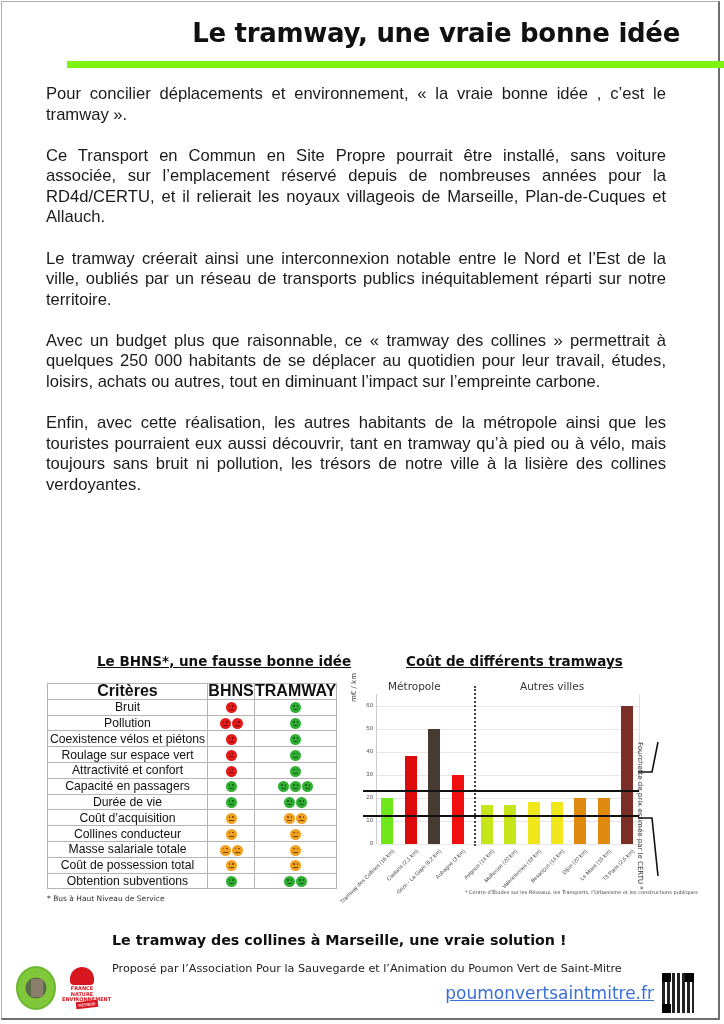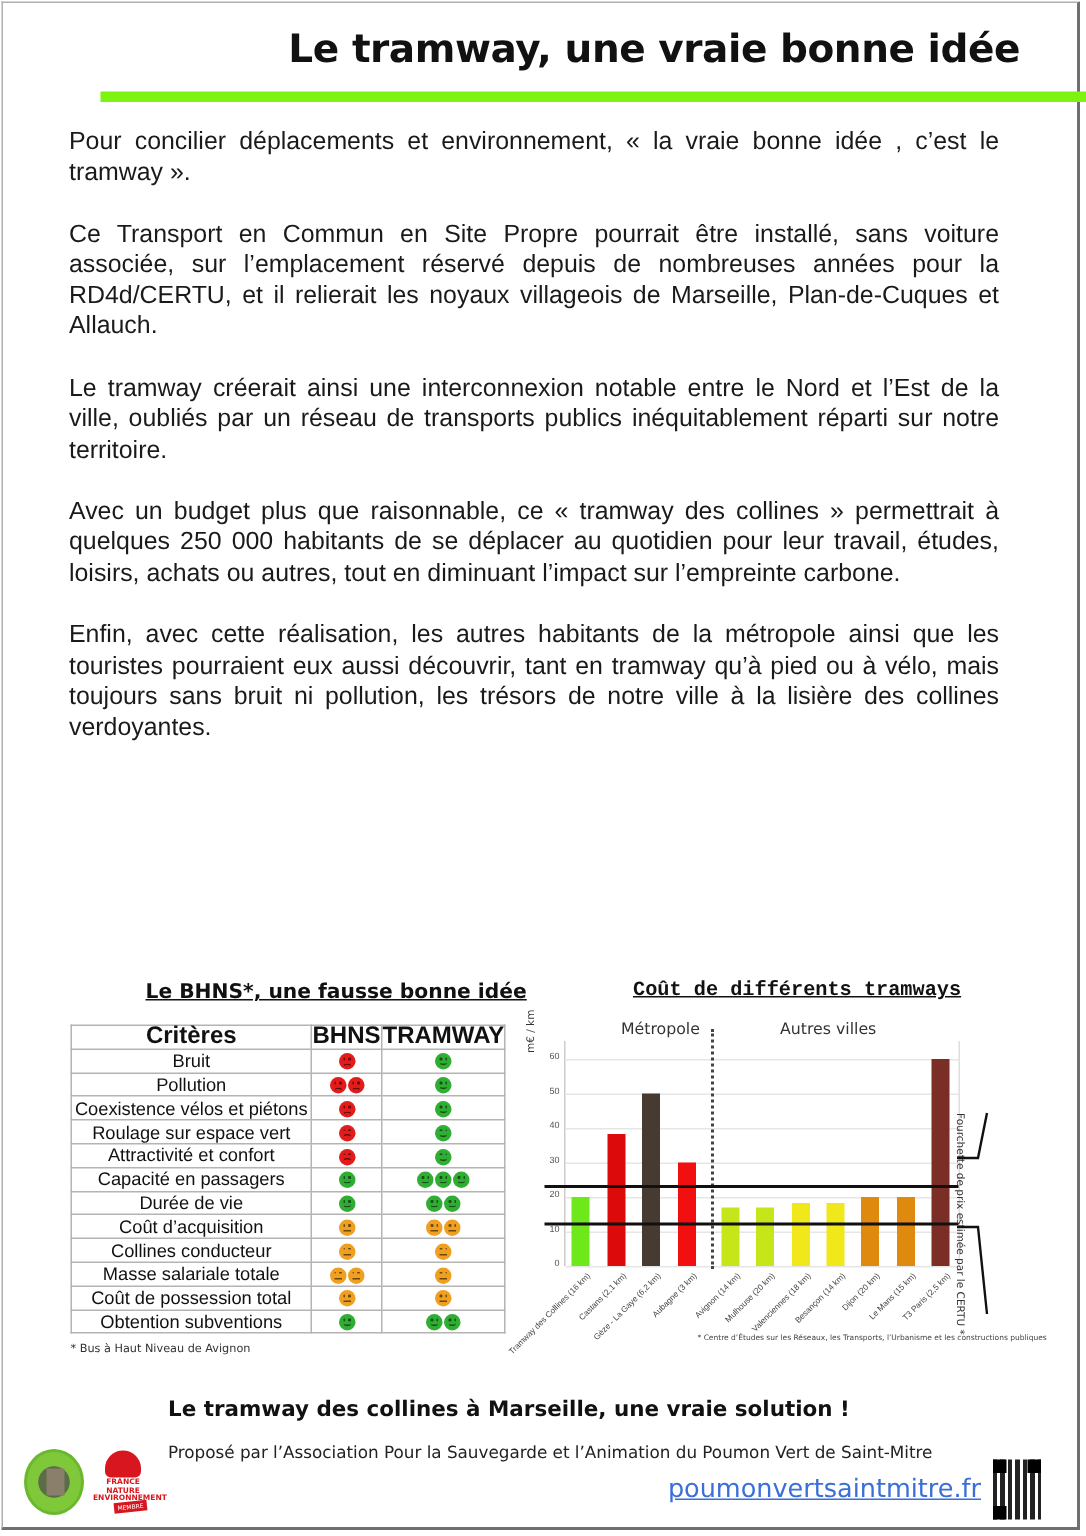--- a/index.html
+++ b/index.html
@@ -24,21 +24,21 @@
     font-size: 16.6px; line-height: 20.6px; text-align: justify; color: #1a1a1a;
   }
   .body-text p { margin: 0 0 20.5px 0; }
   .body-text p.first { text-indent: 42px; }
 
   .sec-title {
     position: absolute; font-family: "DejaVu Sans", sans-serif; font-weight: bold;
     font-size: 13.5px; text-decoration: underline; color: #111; white-space: nowrap;
   }
   .bhns-title { left: 65px; top: 653px; margin-left: 32px; }
-  .chart-title { left: 422px; top: 653px; font-family: Liberation Mono, monospace; }
+  .chart-title { left: 406px; top: 653px; }
 
   table.crit {
     position: absolute; left: 47px; top: 683px; border-collapse: collapse;
     font-size: 12.2px; color: #111;
   }
   table.crit td, table.crit th {
     border: 1px solid #b4b4b4; height: 14.8px; padding: 0; text-align: center; line-height: 14px;
   }
   table.crit th { font-weight: bold; font-size: 16px; }
   .c1 { width: 159px; } .c2 { width: 46px; margin-top: 16px; } .c3 { width: 68px; }
@@ -56,21 +56,21 @@
   .face span {
     position: absolute; left: 3px; width: 5px; top: 6px; height: 2px; box-sizing: border-box;
   }
   .face.green span { border-bottom: 1px solid rgba(0,0,0,0.55); border-radius: 0 0 3px 3px; }
   .face.red span { top: 6.5px; border-top: 1px solid rgba(0,0,0,0.55); border-radius: 3px 3px 0 0; }
   .face.orange span { top: 7px; height: 1px; background: rgba(0,0,0,0.55); }
   .footnote { position: absolute; left: 47px; top: 894px; font-size: 7.5px; color: #333; font-family: "DejaVu Sans", sans-serif; }
 
   
   .chart { position: absolute; left: 340px; top: 676px; width: 340px; height: 230px; }
-  .chart .lbl-metro { position: absolute; left: 74px; top: 4px; font-size: 10.5px; color: #333; font-family: "DejaVu Sans", sans-serif; }
+  .chart .lbl-metro { position: absolute; left: 48px; top: 4px; font-size: 10.5px; color: #333; font-family: "DejaVu Sans", sans-serif; }
   .chart .lbl-autres { position: absolute; left: 180px; top: 4px; font-size: 10.5px; color: #333; font-family: "DejaVu Sans", sans-serif; }
   .chart .ylabel { position: absolute; left: 10px; top: 26px; font-size: 7px; color: #333; transform: rotate(-90deg); transform-origin: left top; white-space: nowrap; font-family: "DejaVu Sans", sans-serif; }
   .chart .plot { position: absolute; left: 36px; top: 18px; width: 262px; height: 150px; border-left: 1px solid #ccc; border-right: 1px solid #ddd; }
   .chart .grid { position: absolute; left: 0; right: 0; height: 0; border-top: 1px solid #e6e6e6; }
   .chart .ytick { position: absolute; left: -22px; width: 18px; text-align: right; font-size: 6px; color: #555; transform: translateY(-4px); }
   .chart .bar { position: absolute; bottom: 0; width: 12px; }
   .chart .divider { position: absolute; left: 97px; top: -8px; height: 160px; border-left: 2px dotted #444; }
   .chart .hline { position: absolute; height: 0; border-top: 2px solid #111; }
   .chart .xlabel { position: absolute; font-size: 5.5px; color: #444; white-space: nowrap; transform: rotate(-45deg); transform-origin: right top; text-align: right; width: 80px; }
   .chart .range-label { position: absolute; left: 304px; top: 66px; font-size: 7px; color: #333; transform: rotate(90deg); transform-origin: left top; white-space: nowrap; font-family: "DejaVu Sans", sans-serif; }
@@ -179,21 +179,21 @@
         <td class="c2"><span class="face orange"><span></span></span></td>
         <td class="c3"><span class="face orange"><span></span></span></td>
       </tr>
       <tr>
         <td class="c1">Obtention subventions</td>
         <td class="c2"><span class="face green"><span></span></span></td>
         <td class="c3"><span class="face green"><span></span></span><span class="face green"><span></span></span></td>
       </tr>
     </tbody>
 </table>
-<div class="footnote">* Bus à Haut Niveau de Avignon</div>
+<div class="footnote">* Bus à Haut Niveau de Service</div>
 
 <div class="sec-title chart-title">Coût de différents tramways</div>
 
 <div class="chart">
   <div class="lbl-metro">Métropole</div>
   <div class="lbl-autres">Autres villes</div>
   <div class="ylabel">m€ / km</div>
   <div class="plot" id="plot">
       <div class="grid" style="top: 150px;"></div>
       <div class="ytick" style="top: 150px;">0</div>

